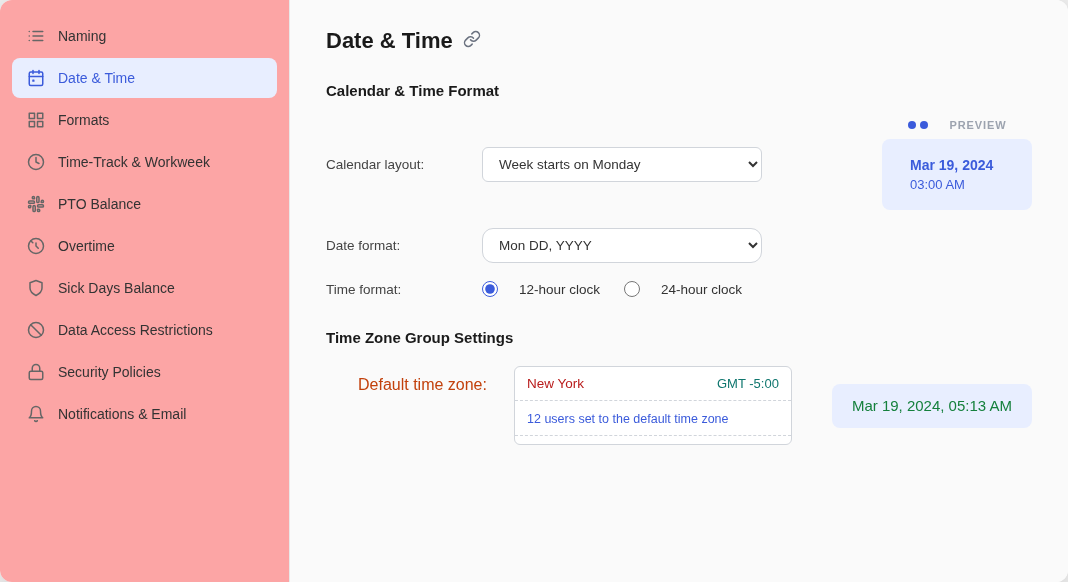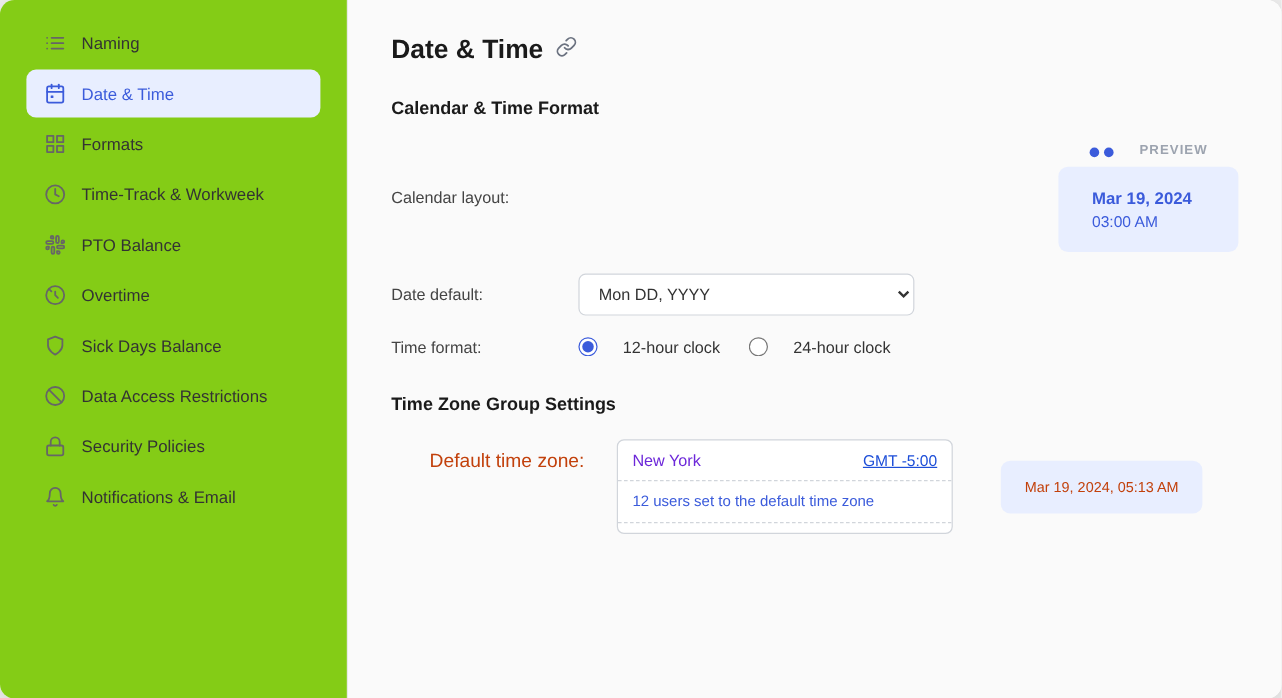--- a/index.html
+++ b/index.html
@@ -17,23 +17,23 @@
       background: #ffffff;
       border-radius: 12px;
       box-shadow: 0 4px 24px rgba(0,0,0,0.15);
       display: flex;
       overflow: hidden;
     }
     
     .sidebar {
       width: 290px;
       min-width: 290px;
-      background: #84cc16;
+      background: #fca5a5;
       border-right: 1px solid #e8e8e8;
-      padding: 16px 22px;
+      padding: 16px 12px;
       display: flex;
       flex-direction: column;
       gap: 2px;
       overflow-y: auto;
     }
     .sidebar-item {
       display: flex;
       align-items: center;
       gap: 12px;
       padding: 10px 14px;
@@ -132,21 +132,21 @@
       color: #333;
     }
     .radio-option input[type="radio"] {
       accent-color: #3b5bdb;
       width: 16px;
       height: 16px;
       cursor: pointer;
     }
     .preview-label-row {
       display: flex;
-      align-items: flex-end;
+      align-items: center;
       gap: 22px;
       margin-bottom: 8px;
     }
     .preview-dots {
       display: flex;
       gap: 4px;
     }
     .preview-dot {
       width: 8px;
       height: 8px;
@@ -207,26 +207,25 @@
     }
     .timezone-top {
       display: flex;
       justify-content: space-between;
       align-items: center;
       padding: 9px 12px;
       border-bottom: 1px dashed #d1d5db;
     }
     .timezone-name {
       font-size: 13.5px;
-      color: #6d28d9;
+      color: #b91c1c;
     }
     .timezone-gmt {
       font-size: 13px;
-      color: #1d4ed8;
-      text-decoration: underline;
+      color: #0f766e;
     }
     .timezone-hint {
       padding: 8px 12px;
       border-bottom: 1px dashed #d1d5db;
     }
     .timezone-hint-text {
       font-size: 12.5px;
       color: #3b5bdb;
     }
     .timezone-bottom {
@@ -235,22 +234,22 @@
 
     .preview-card-tz {
       background: #e8eeff;
       border-radius: 8px;
       padding: 13px 20px;
       text-align: center;
       margin-left: 24px;
       align-self: center;
     }
     .preview-card-tz .preview-date-tz {
-      font-size: 12px;
-      color: #c2410c;
+      font-size: 15px;
+      color: #15803d;
       font-weight: 500;
     }
   </style>
 </head>
 <body>
 
 <div class="window">
 
   <div class="sidebar">
 
@@ -382,41 +381,44 @@
       </span>
     </div>
 
     <div class="section">
       <div class="section-title">Calendar &amp; Time Format</div>
 
       <div style="display:flex; align-items:center; gap:16px; margin-bottom:18px;">
         <div style="flex-direction:row; display:flex; align-items:center; gap:0; flex:1;">
           <div style="display:flex; align-items:center; gap:16px; flex:1;">
             <span class="form-label" style="width:140px; flex-shrink:0; font-size:13.5px; color:#444;">Calendar layout:</span>
+            <select class="styled-select" style="width:280px;">
+              <option>Week starts on Monday</option>
+            </select>
           </div>
         </div>
 
         <div style="display:flex; flex-direction:column; align-items:center; margin-left:32px; margin-top:0;">
           <div class="preview-label-row">
             <div class="preview-dots">
               <div class="preview-dot blue"></div>
               <div class="preview-dot blue"></div>
             </div>
             <span class="preview-label-text">PREVIEW</span>
           </div>
           <div class="preview-card">
             <div class="preview-date">Mar 19, 2024</div>
             <div class="preview-time">03:00 AM</div>
           </div>
         </div>
       </div>
 
       <div style="display:flex; align-items:center; gap:16px; margin-bottom:18px;">
-        <span class="form-label" style="width:140px; flex-shrink:0; font-size:13.5px; color:#444;">Date default:</span>
-        <select class="styled-select" style="width:280px;">
+        <span class="form-label" style="width:140px; flex-shrink:0; font-size:13.5px; color:#444;">Date format:</span>
+        <select class="styled-select" style="width:280px;border-radius:11px;">
           <option>Mon DD, YYYY</option>
         </select>
       </div>
 
       <div style="display:flex; align-items:flex-end; gap:16px; margin-bottom:16px;">
         <span class="form-label" style="width:140px; flex-shrink:0; font-size:13.5px; color:#444;">Time format:</span>
         <div class="radio-group">
           <label class="radio-option">
             <input type="radio" name="time-format" checked="" style="">
             <span>12-hour clock</span>

